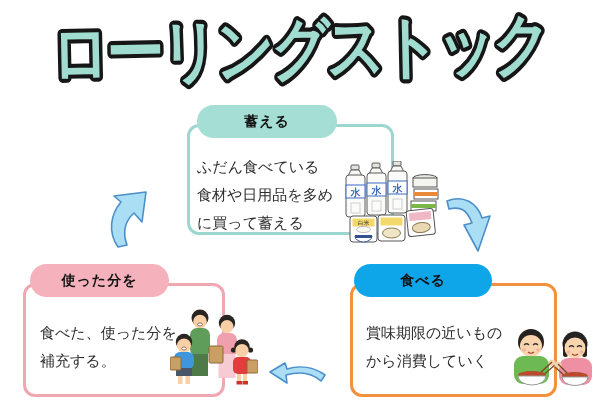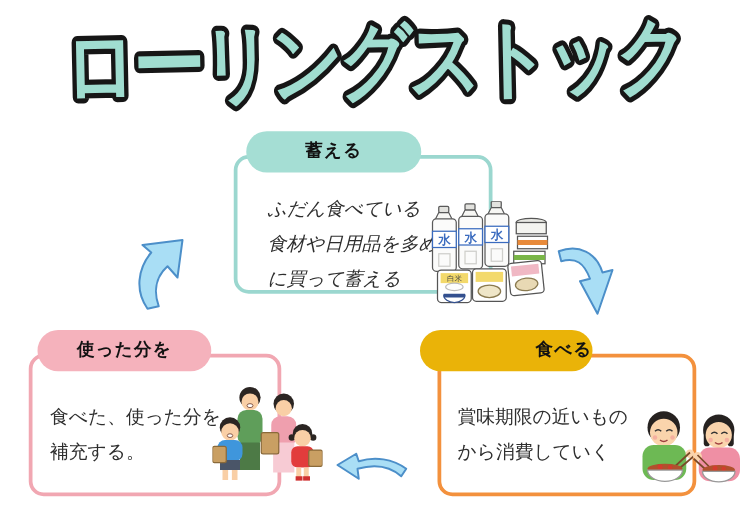--- a/index.html
+++ b/index.html
@@ -11,26 +11,26 @@
   .step-box{position:absolute;background:#fff;border-radius:12px;z-index:1;box-sizing:border-box;}
   .box-store{left:187px;top:124px;width:207px;height:111px;border:3px solid #9bd7cf;}
   .box-refill{left:23px;top:283px;width:202px;height:114px;border:3px solid #f1a7b2;padding-left:38px;}
   .box-eat{left:350px;top:283px;width:207px;height:114px;border:3px solid #f3913d;}
   .pill{
     position:absolute;z-index:3;height:33px;line-height:33px;border-radius:17px;
     text-align:center;font-weight:bold;font-size:14px;color:#121212;letter-spacing:1px;
   }
   .pill-store{left:197px;top:105px;width:140px;background:#a5ded4;}
   .pill-refill{left:30px;top:264px;width:139px;background:#f5b2bc;}
-  .pill-eat{left:336px;top:264px;width:138px;background:#eab308;text-align:right;}
+  .pill-eat{left:354px;top:264px;width:138px;background:#0ea5e9;}
   .desc{
     position:absolute;margin:0;white-space:pre-line;font-size:15px;line-height:28px;
     color:#2e2e2e;z-index:1;
   }
-  .desc-store{left:24px;top:26px;font-style:italic;}
+  .desc-store{left:7px;top:26px;}
   .desc-refill{left:14px;top:33px;}
   .desc-eat{left:13px;top:33px;}
   .illus{position:absolute;z-index:2;}
   .arrow{position:absolute;z-index:1;}
   .arrow path{fill:#a9def5;stroke:#4c8fc9;stroke-width:1.6;stroke-linejoin:round;}
 </style>
 </head>
 <body>
 
 <div class="canvas">

